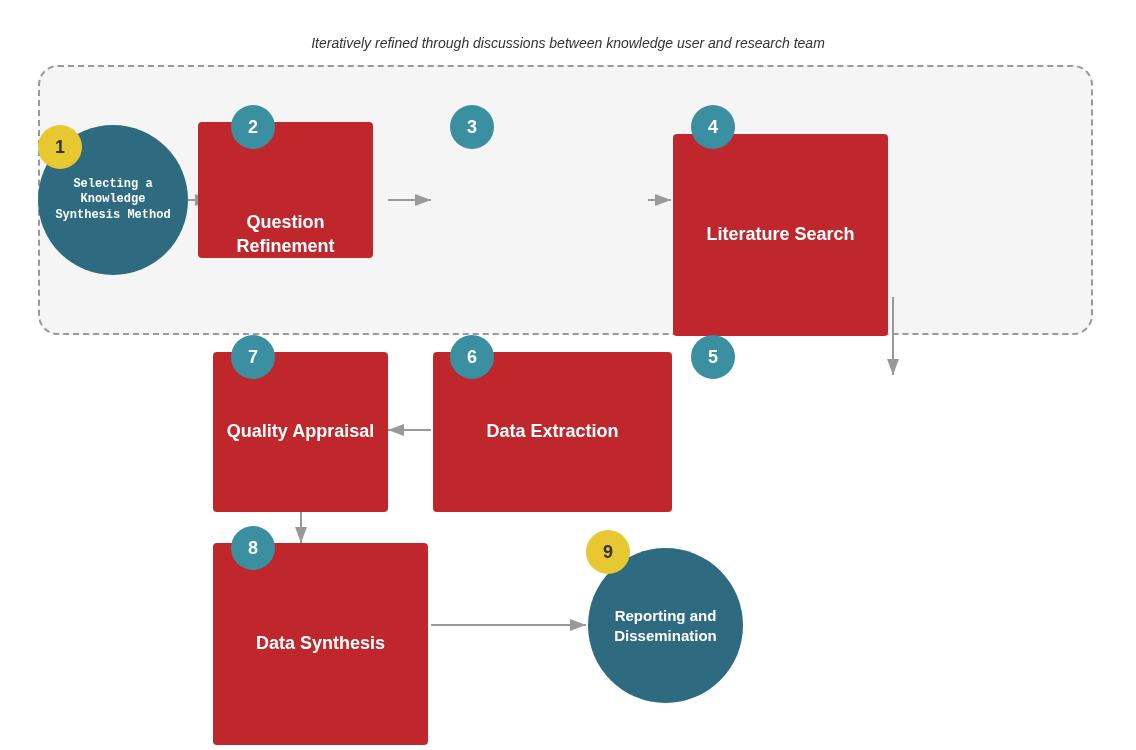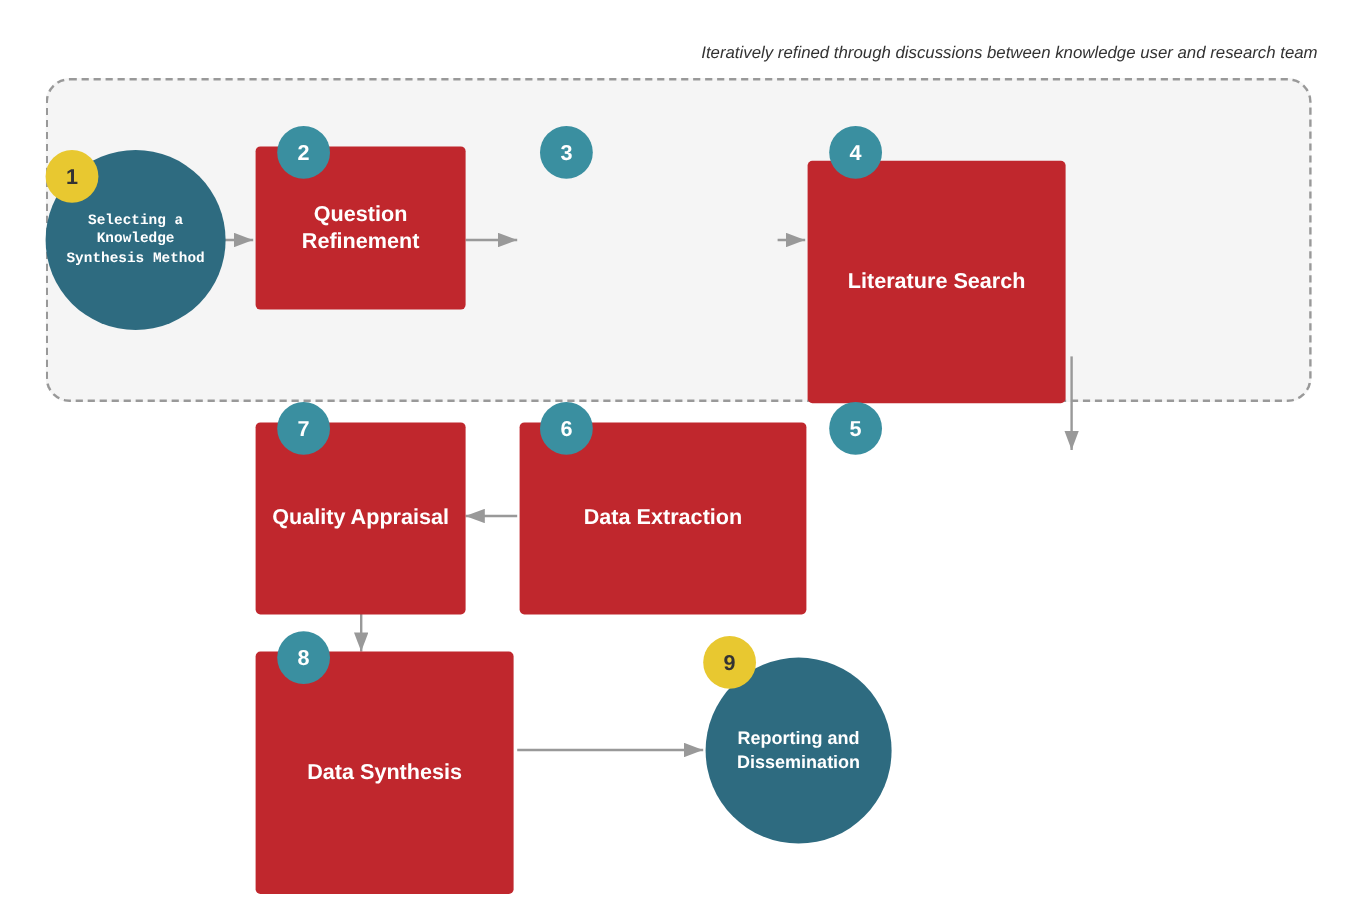--- a/index.html
+++ b/index.html
@@ -14,21 +14,21 @@
       justify-content: center;
     }
     .diagram-container {
       width: 1100px;
       height: 720px;
       position: relative;
       background: #fff;
       padding: 20px;
     }
     .italic-text {
-      text-align: right;
+      text-align: center;
       font-style: italic;
       font-size: 14px;
       color: #333;
       margin-bottom: 10px;
     }
     
     .dashed-box {
       position: absolute;
       top: 50px;
       left: 20px;
@@ -142,21 +142,21 @@
   </svg>
 
   <div class="teal-circle" style="width:150px;height:150px;left:20px;top:110px;">
     <div style="padding:10px;font-size:12px;font-family:Liberation Mono, monospace;">Selecting a Knowledge Synthesis Method</div>
   </div>
 
   <div class="badge badge-yellow" style="left:20px;top:110px;">
     <span>1</span>
   </div>
 
-  <div class="red-box" style="width:175px;height:136px;left:195px;top:107px;">
+  <div class="red-box" style="width:175px;height:136px;left:180px;top:107px;align-items:flex-end;">
     <span>Question Refinement</span>
   </div>
 
   <div class="badge badge-teal" style="left:213px;top:90px;">
     <span>2</span>
   </div>
 
 
   <div class="badge badge-teal" style="left:432px;top:90px;">
     <span>3</span>

